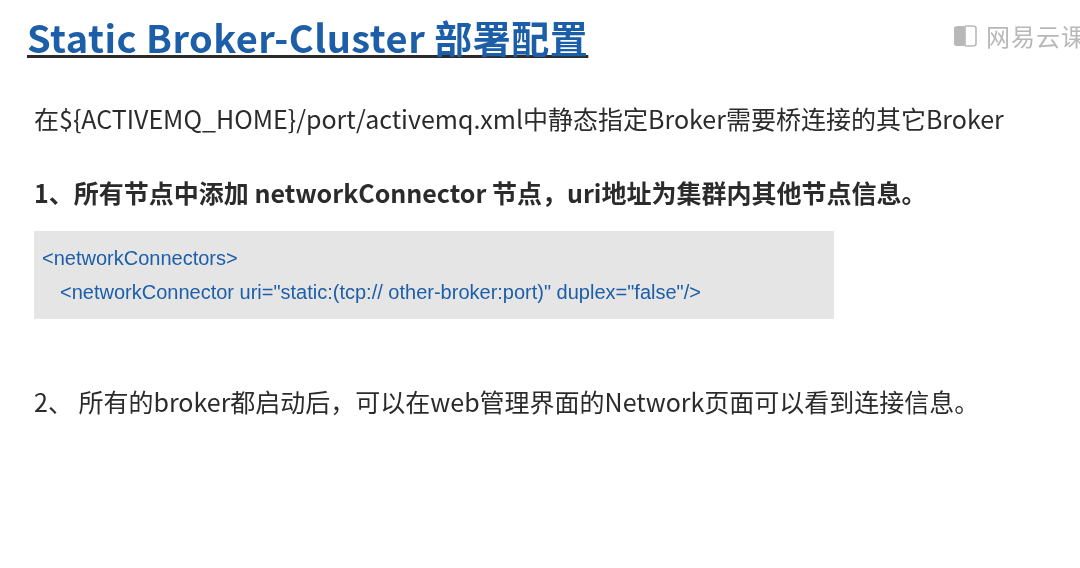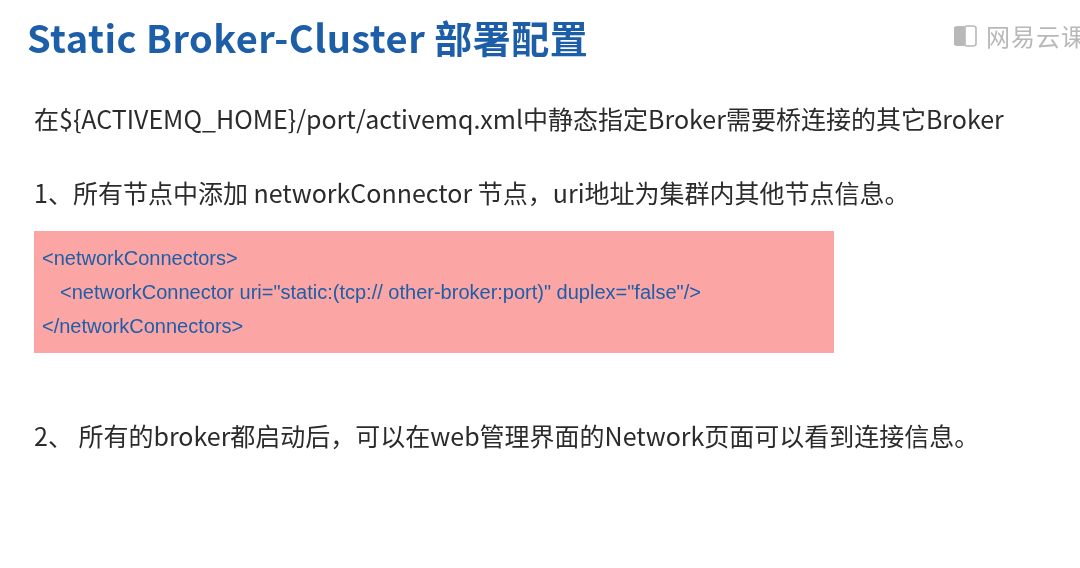--- a/index.html
+++ b/index.html
@@ -11,20 +11,21 @@
       overflow: hidden;
       color: #2b2b2b;
       position: relative;
     }
     .title-wrap {
       position: absolute;
       top: 14px;
       left: 10px;
       display: flex;
       align-items: center;
+      text-decoration: underline;
     }
     .title-bar {
       width: 9px;
       background: #1d5ea8;
       margin-right: 8px;
     }
     .title-text {
       font-size: 38px;
       font-weight: 700;
       color: #1d5ea8;
@@ -57,23 +58,24 @@
       font-size: 25px;
       color: #2b2b2b;
       line-height: 1.45;
       margin-bottom: 38px;
     }
     .step1 {
       font-size: 25px;
       color: #2b2b2b;
       line-height: 1.45;
       margin-bottom: 20px;
+      font-weight: bold;
     }
     .codebox {
-      background: #fca5a5;
+      background: #e5e5e5;
       padding: 10px 8px 10px 8px;
       width: 800px;
       font-size: 20px;
       color: #1d5ea8;
       line-height: 1.7;
       margin-bottom: 64px;
       font-family: "Microsoft YaHei", sans-serif;
     }
     .codebox .line1 { padding-left: 0; }
     .codebox .line2 { padding-left: 18px; }
@@ -103,17 +105,16 @@
 </div>
 
 <div class="content">
   <div class="intro">在${ACTIVEMQ_HOME}/port/activemq.xml中静态指定Broker需要桥连接的其它Broker</div>
 
   <div class="step1">1、所有节点中添加 networkConnector 节点，uri地址为集群内其他节点信息。</div>
 
   <div class="codebox">
     <div class="line1">&lt;networkConnectors&gt;</div>
     <div class="line2">&lt;networkConnector  uri="static:(tcp:// other-broker:port)" duplex="false"/&gt;</div>
-    <div class="line3">&lt;/networkConnectors&gt;</div>
   </div>
 
   <div class="step2">2、 所有的broker都启动后，可以在web管理界面的Network页面可以看到连接信息。</div>
 </div>
 
 </body></html>

